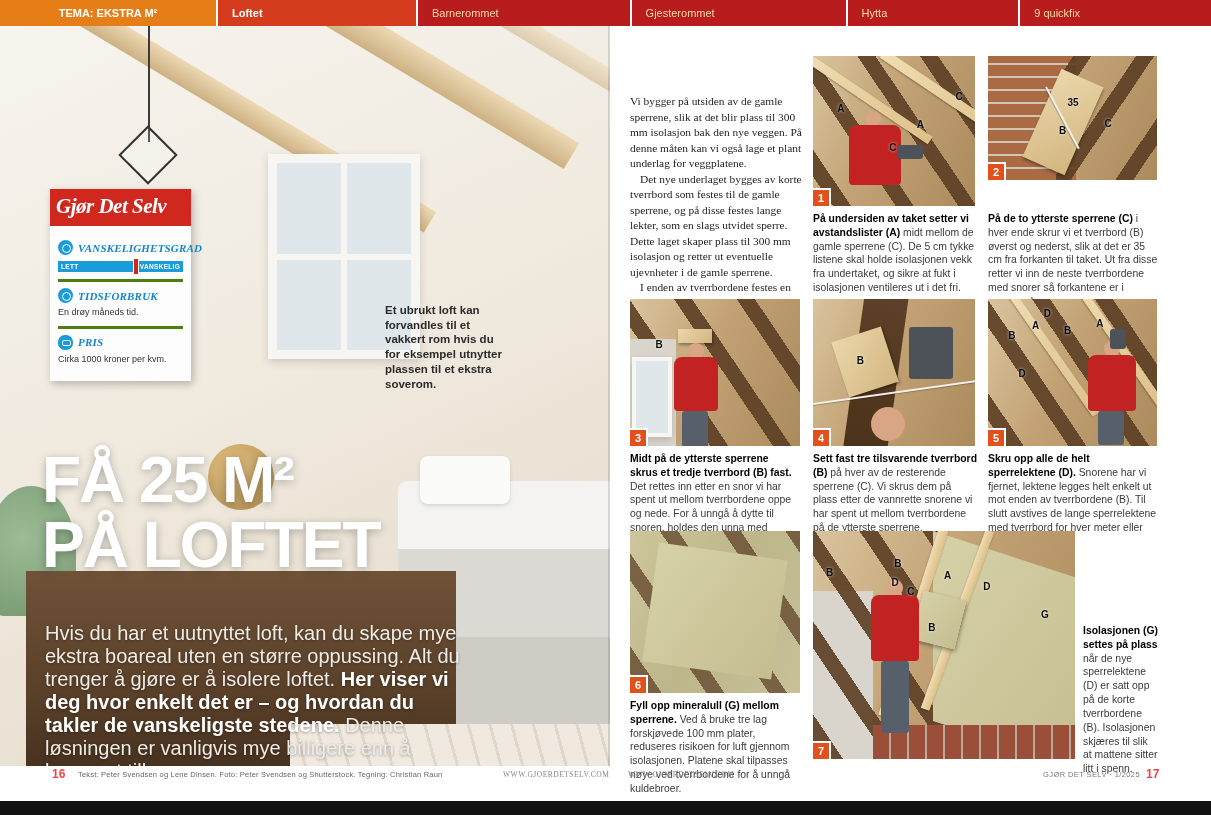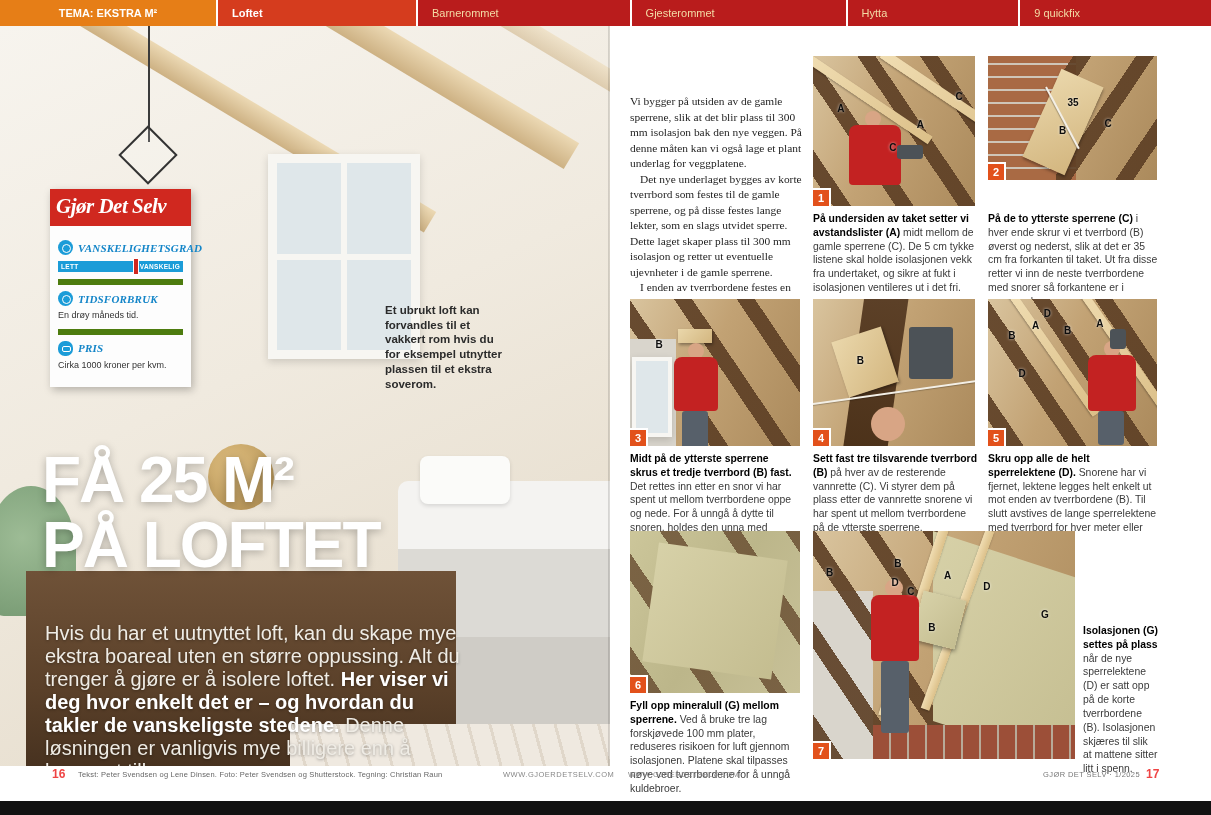--- a/index.html
+++ b/index.html
@@ -39,21 +39,21 @@
     background:linear-gradient(180deg,#f4f3f1 0 26%, #dcdad5 26% 60%, #cfccc6 60% 100%); border-radius:10px 0 0 0; }
   .pillow { position:absolute; left:420px; top:430px; width:90px; height:48px; background:#fbfbf9; border-radius:8px; box-shadow:0 2px 4px rgba(0,0,0,.12); }
   .floor { position:absolute; left:290px; top:698px; width:320px; height:60px;
     background:repeating-linear-gradient(75deg,#efe9e0 0 18px,#e0d7ca 18px 21px); }
 
   
   .gds-box { position:absolute; left:50px; top:163px; width:141px; box-shadow:2px 3px 8px rgba(0,0,0,.25); }
   .gds-head { background:#d0281f; color:#fff; font-family:"Liberation Serif", serif; font-weight:bold; font-style:italic;
     font-size:21px; padding:5px 6px 7px; letter-spacing:-0.5px; }
   .gds-body { background:#fdfdfd; padding:8px 8px 9px; }
-  .gds-sec { border-bottom:6px solid #4d7c0f; padding:6px 0 7px; }
+  .gds-sec { border-bottom:3px solid #4d7c0f; padding:6px 0 7px; }
   .gds-sec:last-child { border-bottom:none; }
   .gds-sec-head { display:flex; align-items:center; gap:5px; font-family:"Liberation Serif", serif;
     font-weight:bold; font-style:italic; color:#1385c8; font-size:11px; letter-spacing:.2px; }
   .gds-ico { width:15px; height:15px; border-radius:50%; background:#1b9cd8; flex:0 0 15px; position:relative; }
   .gds-ico::after { content:""; position:absolute; left:4px; top:4px; width:7px; height:7px; border:1.5px solid #fff; border-radius:50%; }
   .gds-ico.coins { border-radius:45%; }
   .gds-ico.coins::after { border-radius:2px; height:4px; top:5.5px; }
   .gds-text { font-size:9px; line-height:1.3; color:#333; margin-top:4px; }
   .gds-slider { position:relative; margin-top:6px; height:11px; background:#1b9cd8; }
   .gds-slider .lbl { position:absolute; top:1.5px; font-size:6.5px; font-weight:bold; color:#fff; letter-spacing:.3px; }
@@ -105,21 +105,21 @@
   .badge { position:absolute; left:0; bottom:0; width:18px; height:18px; background:#e2511b; color:#fff;
     font-weight:bold; font-size:11px; display:flex; align-items:center; justify-content:center;
     border-top:2px solid #fff; border-right:2px solid #fff; }
 
   .step-cap { position:absolute; font-size:10.4px; line-height:1.33; color:#3a3a3a; }
   .step-cap b { color:#000; }
 
   
   .pgnum { position:absolute; font-size:12px; font-weight:bold; color:#ef4444; }
   .credits { position:absolute; font-size:7.5px; color:#666; letter-spacing:.2px; }
-  .site { position:absolute; font-size:7.5px; color:#888; letter-spacing:.5px; }
+  .site { position:absolute; font-size:7.5px; color:#888; letter-spacing:.5px;font-family:Liberation Serif, serif; }
   .issue { position:absolute; font-size:7.5px; color:#777; letter-spacing:.4px; }
   .bottom-bar { position:absolute; left:0; top:801px; width:1211px; height:14px; background:#121212; }
 </style>
 </head>
 <body>
 
 <div class="nav">
   <div class="tab tab-theme">
       <span>TEMA: EKSTRA M²</span>
     </div>
@@ -267,21 +267,21 @@
     <div class="atticbg"></div>
     <div style="position:absolute;left:40px;top:-10px;width:44px;height:180px;background:linear-gradient(#5d4128,#4a3018);transform:rotate(8deg)"></div>
     <div class="board" style="left:26px;top:34px;width:52px;height:58px;transform:rotate(-18deg)"></div>
     <div class="string" style="left:-5px;top:92px;width:180px;transform:rotate(-8deg)"></div>
     <div class="drill" style="left:96px;top:28px;width:44px;height:52px"></div>
     <div class="p-head" style="left:58px;top:108px;width:34px;height:34px;position:absolute"></div>
     <span class="label" style="left:27%;top:38%">B</span>
     <div class="badge">4</div>
   </div>
   <div class="step-cap" style="left:203px;top:426px;width:164px">
-    <b>Sett fast tre tilsvarende tverrbord (B)</b><span> på hver av de resterende vannrette (C). Vi styrer dem på plass etter de vannrette snorene vi har spent ut mellom tverrbordene på de ytterste sperrene.</span>
+    <b>Sett fast tre tilsvarende tverrbord (B)</b><span> på hver av de resterende sperrene (C). Vi skrus dem på plass etter de vannrette snorene vi har spent ut mellom tverrbordene på de ytterste sperrene.</span>
   </div>
 
   <div class="photo" style="left:378px;top:273px;width:169px;height:147px">
     <div class="atticbg"></div>
     <div class="stripes"></div>
     <div class="lath" style="left:-10px;top:50px;width:150px;height:8px;transform:rotate(55deg)"></div>
     <div class="lath" style="left:50px;top:40px;width:160px;height:8px;transform:rotate(55deg)"></div>
     <div class="person" style="left:92px;top:42px">
       <div class="p-head" style="left:24px;top:0"></div>
       <div class="p-body" style="left:8px;top:14px;width:48px;height:56px"></div>

